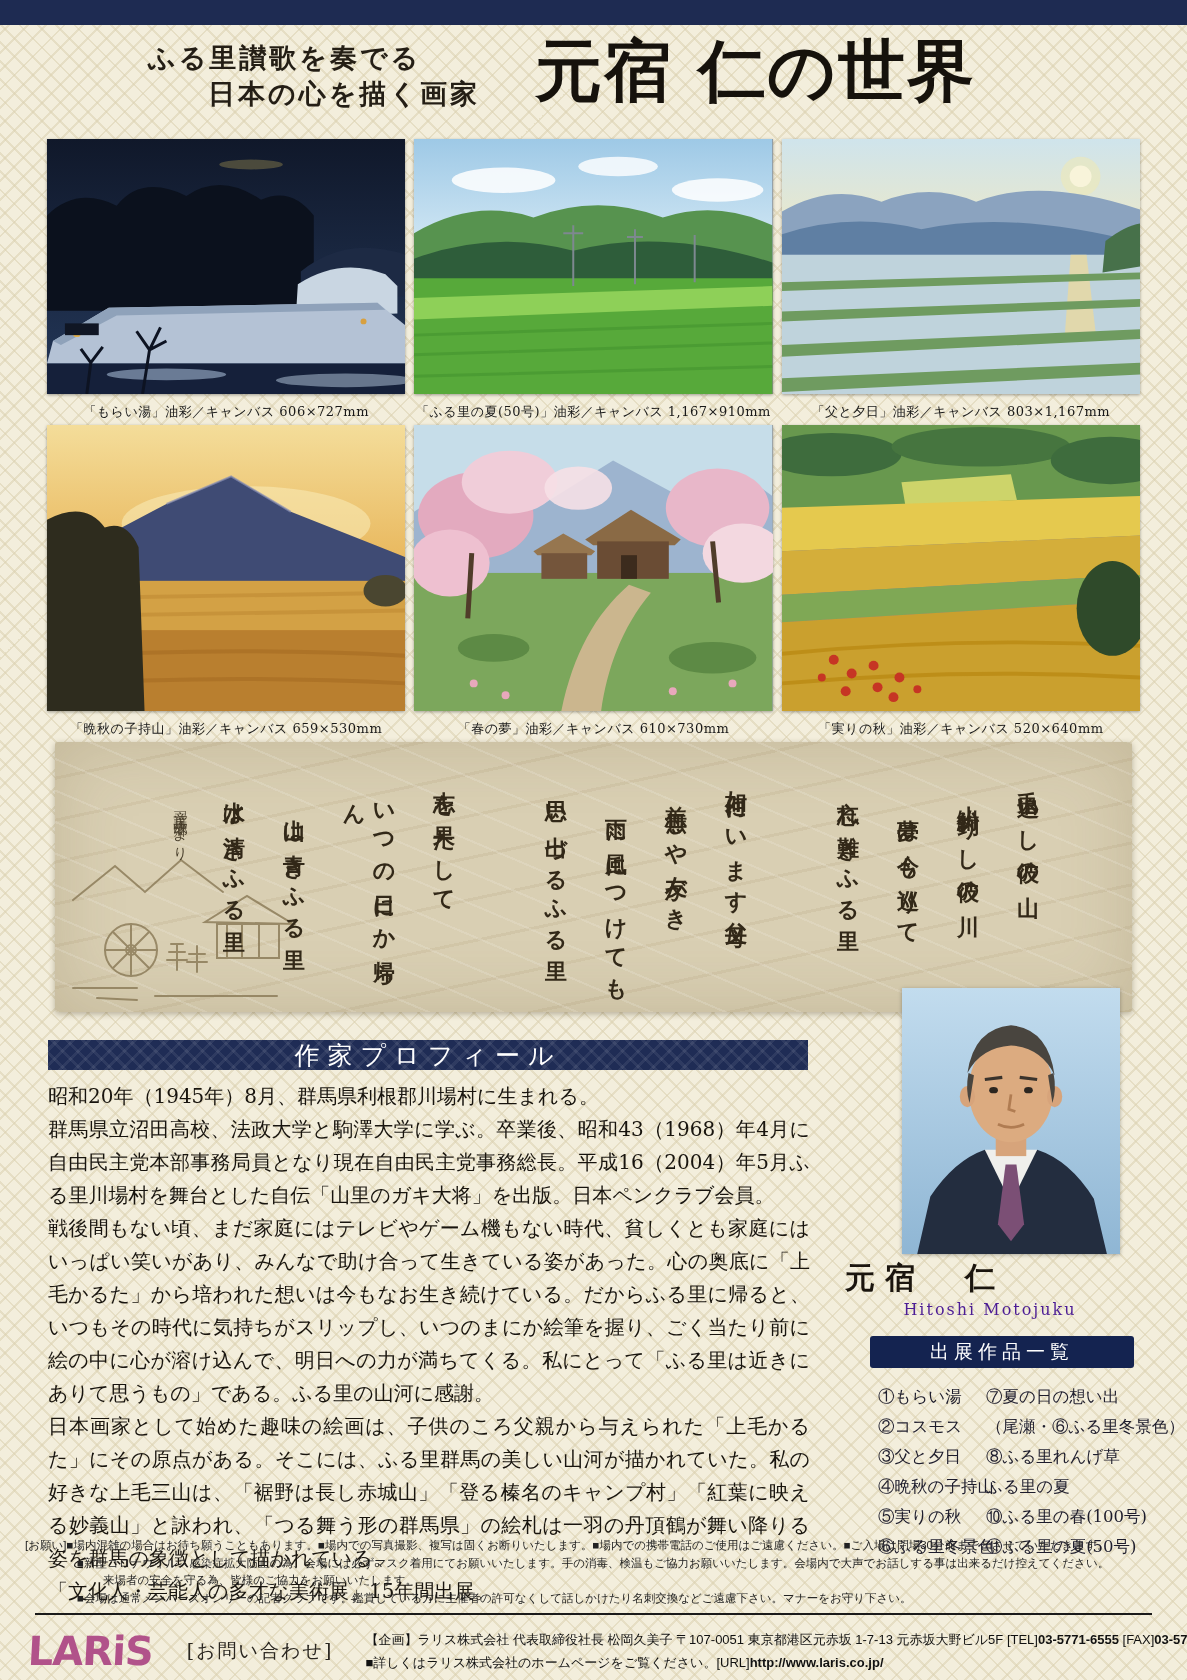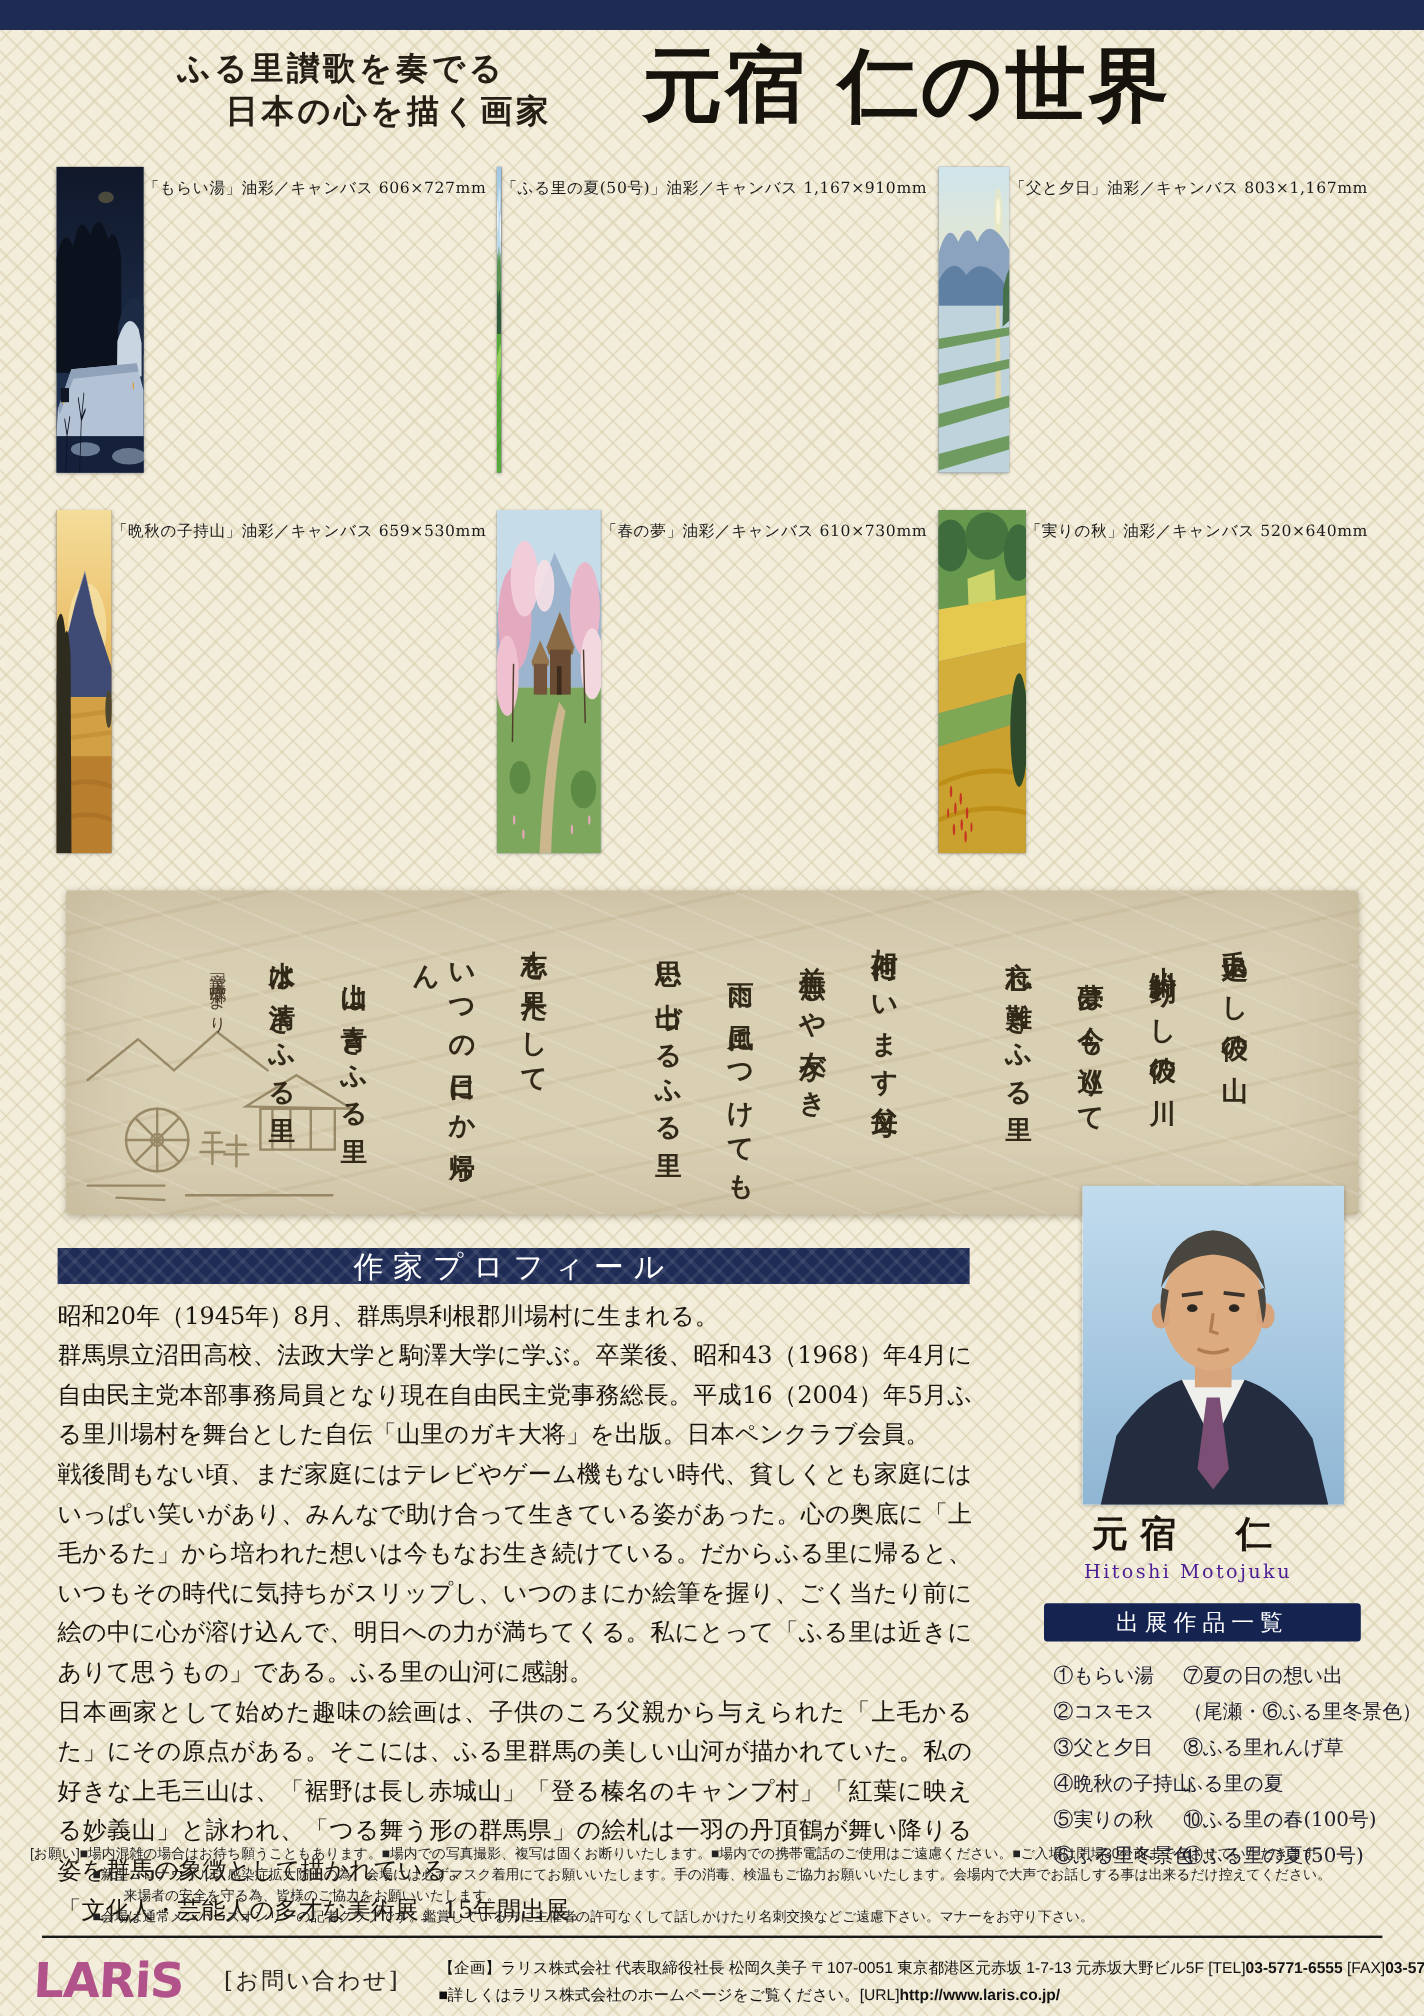--- a/index.html
+++ b/index.html
@@ -11,27 +11,27 @@
     background-image:
       repeating-linear-gradient(45deg, rgba(219,209,177,.55) 0 2px, transparent 2px 13px),
       repeating-linear-gradient(-45deg, rgba(219,209,177,.55) 0 2px, transparent 2px 13px);
     color:#1c1812;
   }
   .abs{position:absolute}
   
   .topbar{left:0;top:0;width:1187px;height:25px;background:#1e2b52}
   
   .tagline{left:148px;top:40px;font-size:27px;letter-spacing:3px;font-weight:600;color:#241e15;line-height:36px}
-  .tagline .l2{margin-left:40px}
+  .tagline .l2{margin-left:60px}
   .main-title{left:535px;top:26px;font-size:67px;font-weight:bold;letter-spacing:2px;color:#16120c;white-space:nowrap}
   
   .gallery-row{left:47px;width:1093px;display:flex;gap:9px}
   .row1{top:139px}
   .row2{top:425px}
-  figure{flex:1;display:flex;min-width:0}
+  figure{flex:1;display:flex;flex-direction:column;min-width:0}
   .paint{width:100%;background:#888;box-shadow:0 1px 3px rgba(0,0,0,.35)}
   .row1 .paint{height:255px}
   .row2 .paint{height:286px}
   .paint svg{display:block;width:100%;height:100%}
   figcaption{height:27px;display:flex;align-items:flex-end;justify-content:center;font-size:13px;color:#191919;letter-spacing:.5px;white-space:nowrap}
   
   .banner{left:55px;top:742px;width:1077px;height:270px;background:#d9cfb3;border-radius:3px;
     box-shadow:0 2px 6px rgba(70,55,25,.35), inset 0 0 70px rgba(120,100,60,.22)}
   .banner::before{content:"";position:absolute;inset:0;border-radius:3px;
     background-image:
@@ -49,21 +49,21 @@
   .sketch{position:absolute;left:12px;bottom:6px;width:255px;height:158px;z-index:1;opacity:.85}
   
   .profile-bar{left:48px;top:1040px;width:760px;height:30px;background-color:#1f2c55;
     background-image:repeating-linear-gradient(45deg, rgba(255,255,255,.07) 0 3px, transparent 3px 11px),
                      repeating-linear-gradient(-45deg, rgba(255,255,255,.07) 0 3px, transparent 3px 11px);
     color:#fff;display:flex;align-items:center;justify-content:center;font-size:25px;letter-spacing:8px}
   .profile-text{left:48px;top:1080px;width:762px;font-size:20px;line-height:33px;text-align:justify;color:#18140e}
   
   .photo{left:902px;top:988px;width:218px;height:266px;box-shadow:0 1px 4px rgba(0,0,0,.3)}
   .photo svg{display:block;width:100%;height:100%}
-  .artist-name{left:845px;top:1258px;width:290px;text-align:center;font-size:30px;letter-spacing:10px;font-weight:600;color:#1b150e;white-space:nowrap}
+  .artist-name{left:845px;top:1258px;width:290px;font-size:30px;letter-spacing:10px;font-weight:600;color:#1b150e;white-space:nowrap}
   .artist-romaji{left:845px;top:1300px;width:290px;text-align:center;font-size:16px;letter-spacing:2px;color:#4c1d95}
   .works-bar{left:870px;top:1336px;width:264px;height:32px;background-color:#142350;border-radius:3px;
     color:#fff;display:flex;align-items:center;justify-content:center;font-size:19px;letter-spacing:5px}
   .works-list{left:878px;top:1382px;width:262px;display:flex;font-size:16.5px;color:#1d1c2c}
   .works-list .col{line-height:30px;white-space:nowrap}
   .works-list .wl{width:108px}
   .works-list .wr{flex:1}
   
   .notices{left:25px;top:1537px;width:1140px;font-family:"Liberation Sans","DejaVu Sans",sans-serif;
     font-size:11.5px;line-height:17.5px;color:#222}

